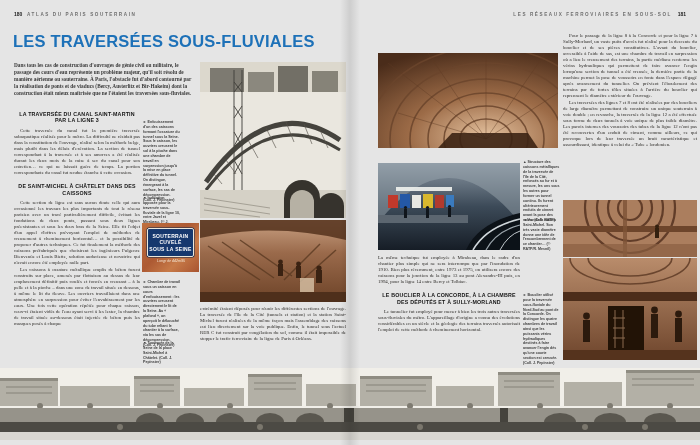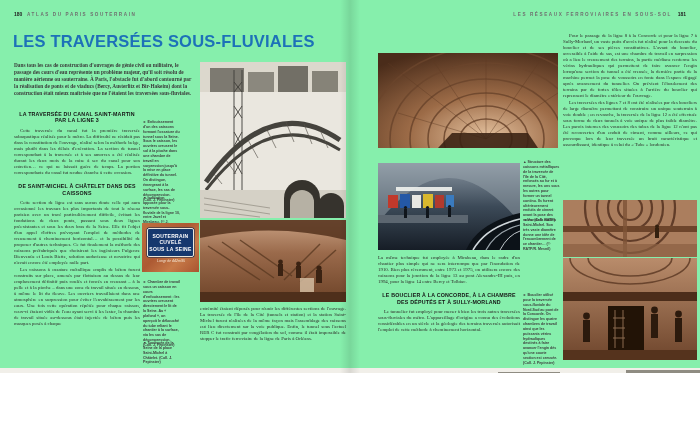--- a/index.html
+++ b/index.html
@@ -1,16 +1,16 @@
 <!DOCTYPE html>
 <html><head>
 <meta charset="utf-8">
 <style>
   html,body{margin:0;padding:0;background:#ffffff;}
-  .spread{position:relative;width:700px;height:373px;background:#86efac;overflow:hidden;
+  .spread{position:relative;width:700px;height:445px;background:#e5e5e5;overflow:hidden;
           font-family:"Liberation Serif",serif;color:#2b2b2b;}
   .abs{position:absolute;}
   
   .runhead{font-family:"Liberation Sans",sans-serif;font-size:4.6px;letter-spacing:1.6px;
            color:#6f6f6f;font-weight:700;}
   .pageno{font-family:"Liberation Sans",sans-serif;font-size:5px;font-weight:800;color:#222;letter-spacing:0;}
   
   .title{font-family:"Liberation Sans",sans-serif;font-size:16.5px;font-weight:700;
          color:#1d71b8;letter-spacing:.2px;}
   

